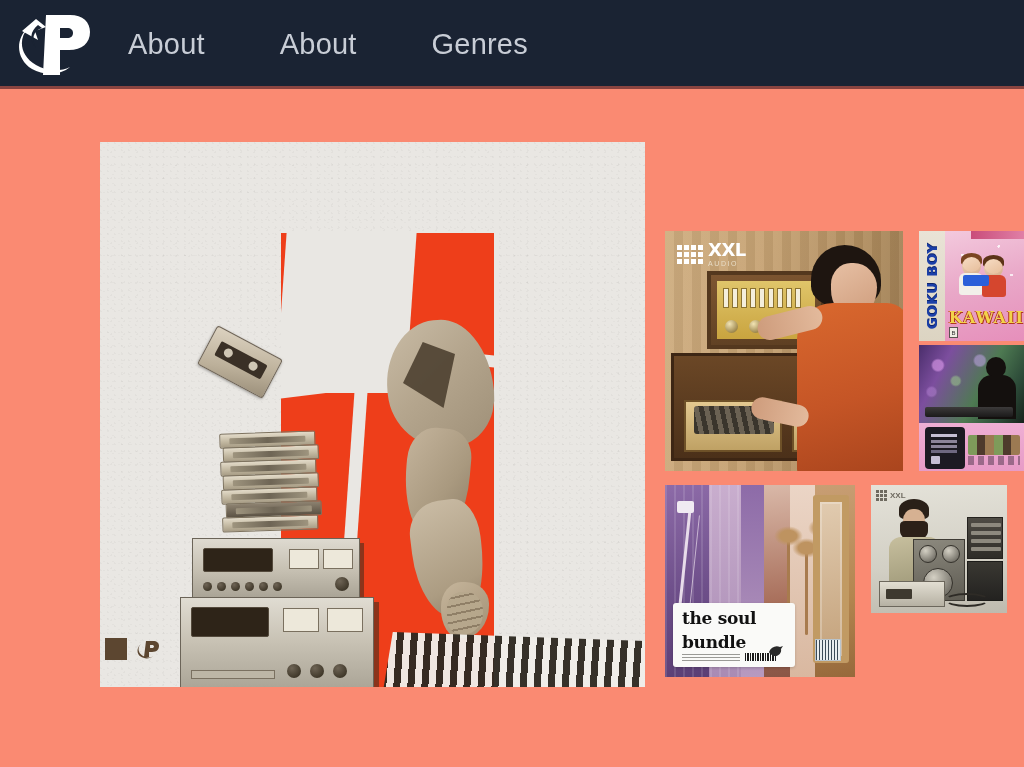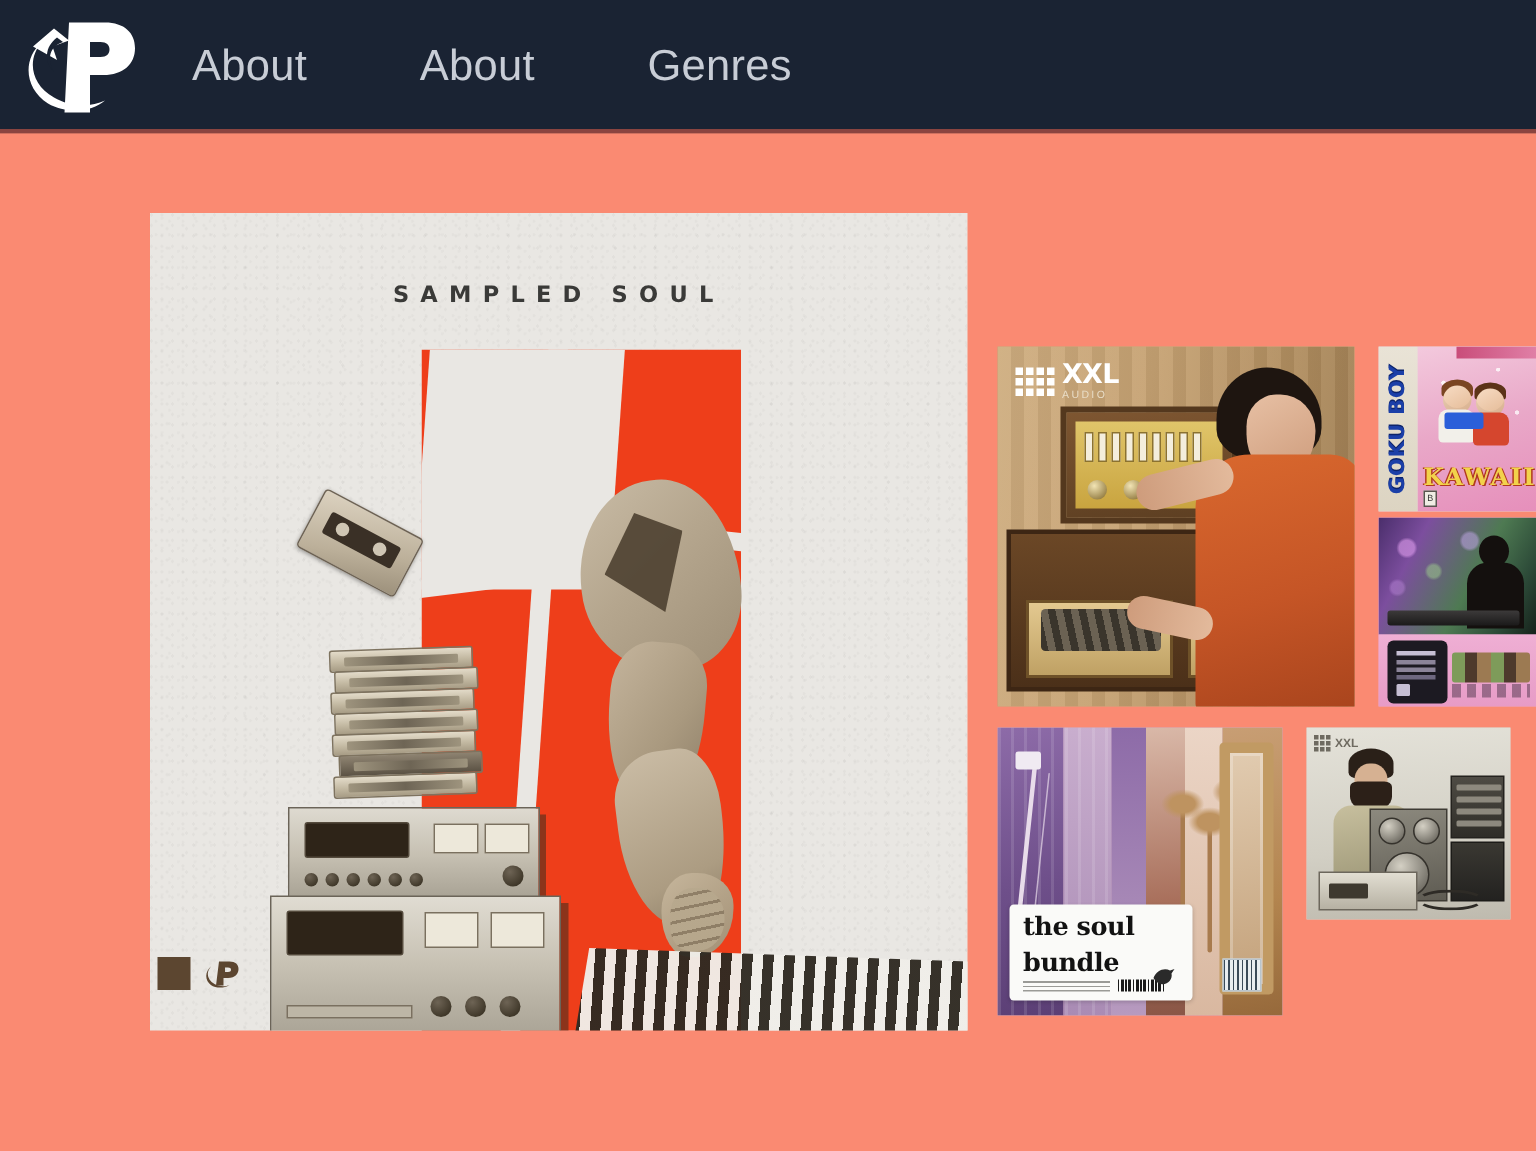--- a/index.html
+++ b/index.html
@@ -750,21 +750,20 @@
   </nav>
 
   <div class="header-underline"></div>
 </header>
 
 <main class="page">
 
   <section class="hero-card">
     <div class="hero-noise"></div>
 
-    <div class="hero-title">SAMPLED SOUL</div>
 
     <div class="red-block">
       <div class="red-fill"></div>
       <div class="slash slash-v"></div>
       <div class="slash slash-h1"></div>
       <div class="slash slash-h2"></div>
       <div class="slash-bottom"></div>
     </div>
 
     <div class="figure">

